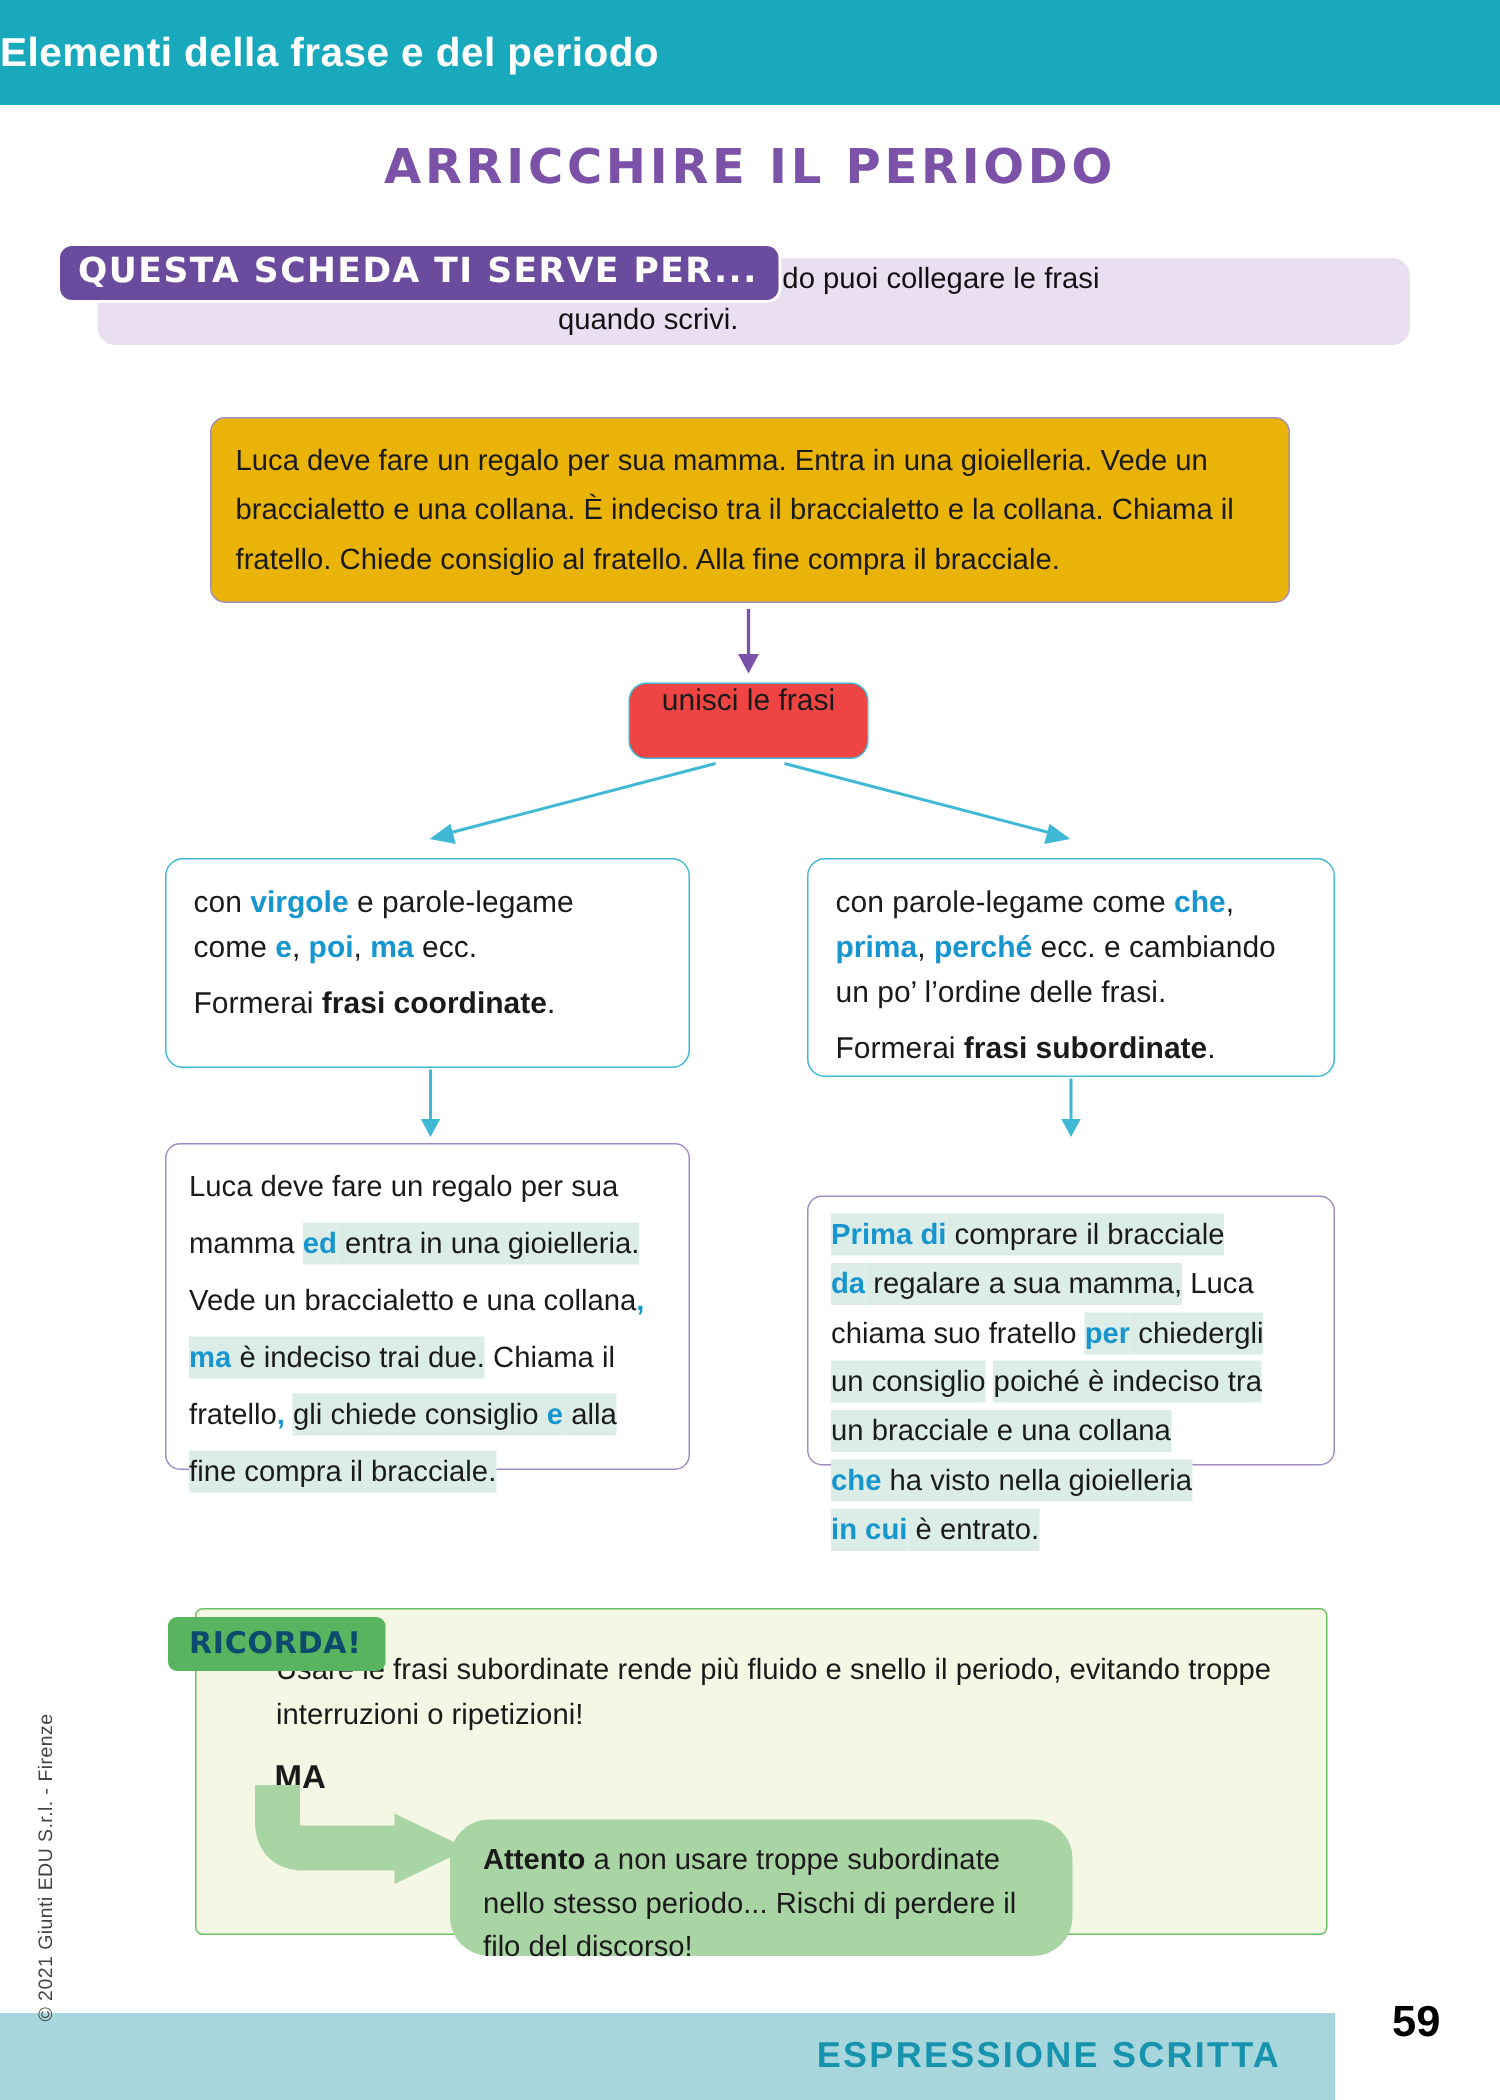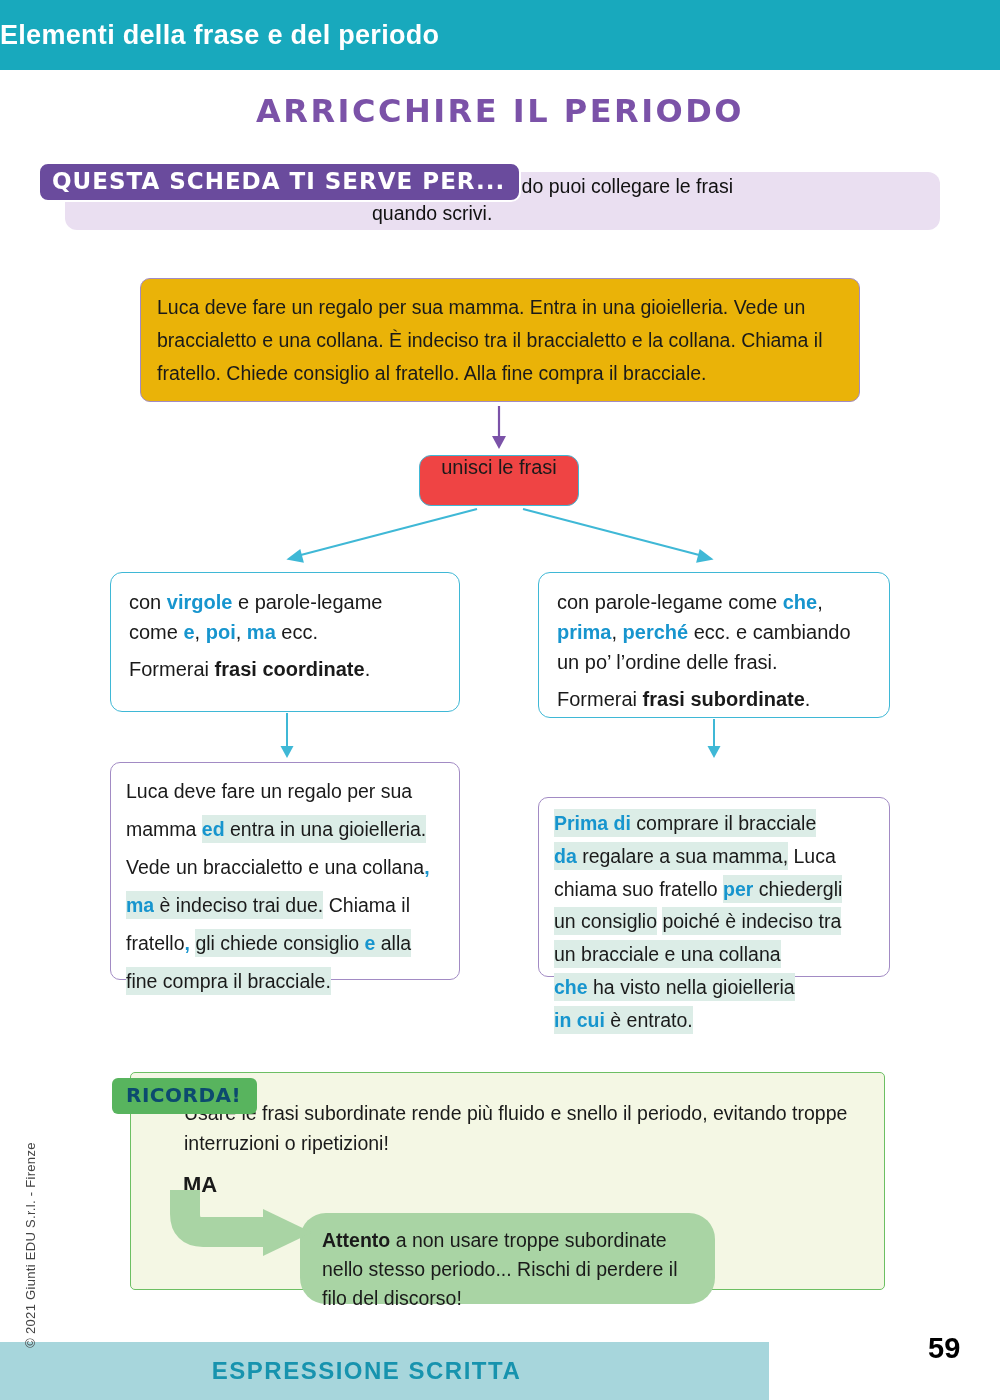--- a/index.html
+++ b/index.html
@@ -82,22 +82,22 @@
     white-space:pre-line;
   }
   .ma-label{position:absolute;left:183px;top:1172px;font-size:22px;font-weight:bold;}
   .attento-box{
     position:absolute;left:300px;top:1178px;width:415px;height:91px;box-sizing:border-box;
     background:var(--greenBox);border-radius:26px;padding:13px 22px;
     font-size:19.5px;line-height:29px;margin-top:35px;
   }
   
   .footer-band{
-    position:absolute;left:0;top:1342px;width:769px;height:58px;background:var(--tealLight);
-    display:flex;align-items:center;justify-content:center;padding-right:36px;box-sizing:border-box;
+    position:absolute;left:0;top:1342px;width:890px;height:58px;background:var(--tealLight);
+    display:flex;align-items:center;justify-content:flex-end;padding-right:36px;box-sizing:border-box;
   }
   .footer-label{color:var(--tealText);font-size:24px;font-weight:bold;letter-spacing:1.5px;}
   .page-number{position:absolute;left:928px;top:1332px;font-size:29px;font-weight:bold;color:#000000;}
   .copyright{
     position:absolute;left:30px;top:1245px;transform:translate(-50%,-50%) rotate(-90deg);
     white-space:nowrap;font-size:13px;color:#444;letter-spacing:.3px;
   }
   
   .overlay{position:absolute;left:0;top:0;width:1000px;height:1400px;pointer-events:none;z-index:5;}
   .ln-purple{stroke:var(--purple);stroke-width:2.2;fill:none;}

